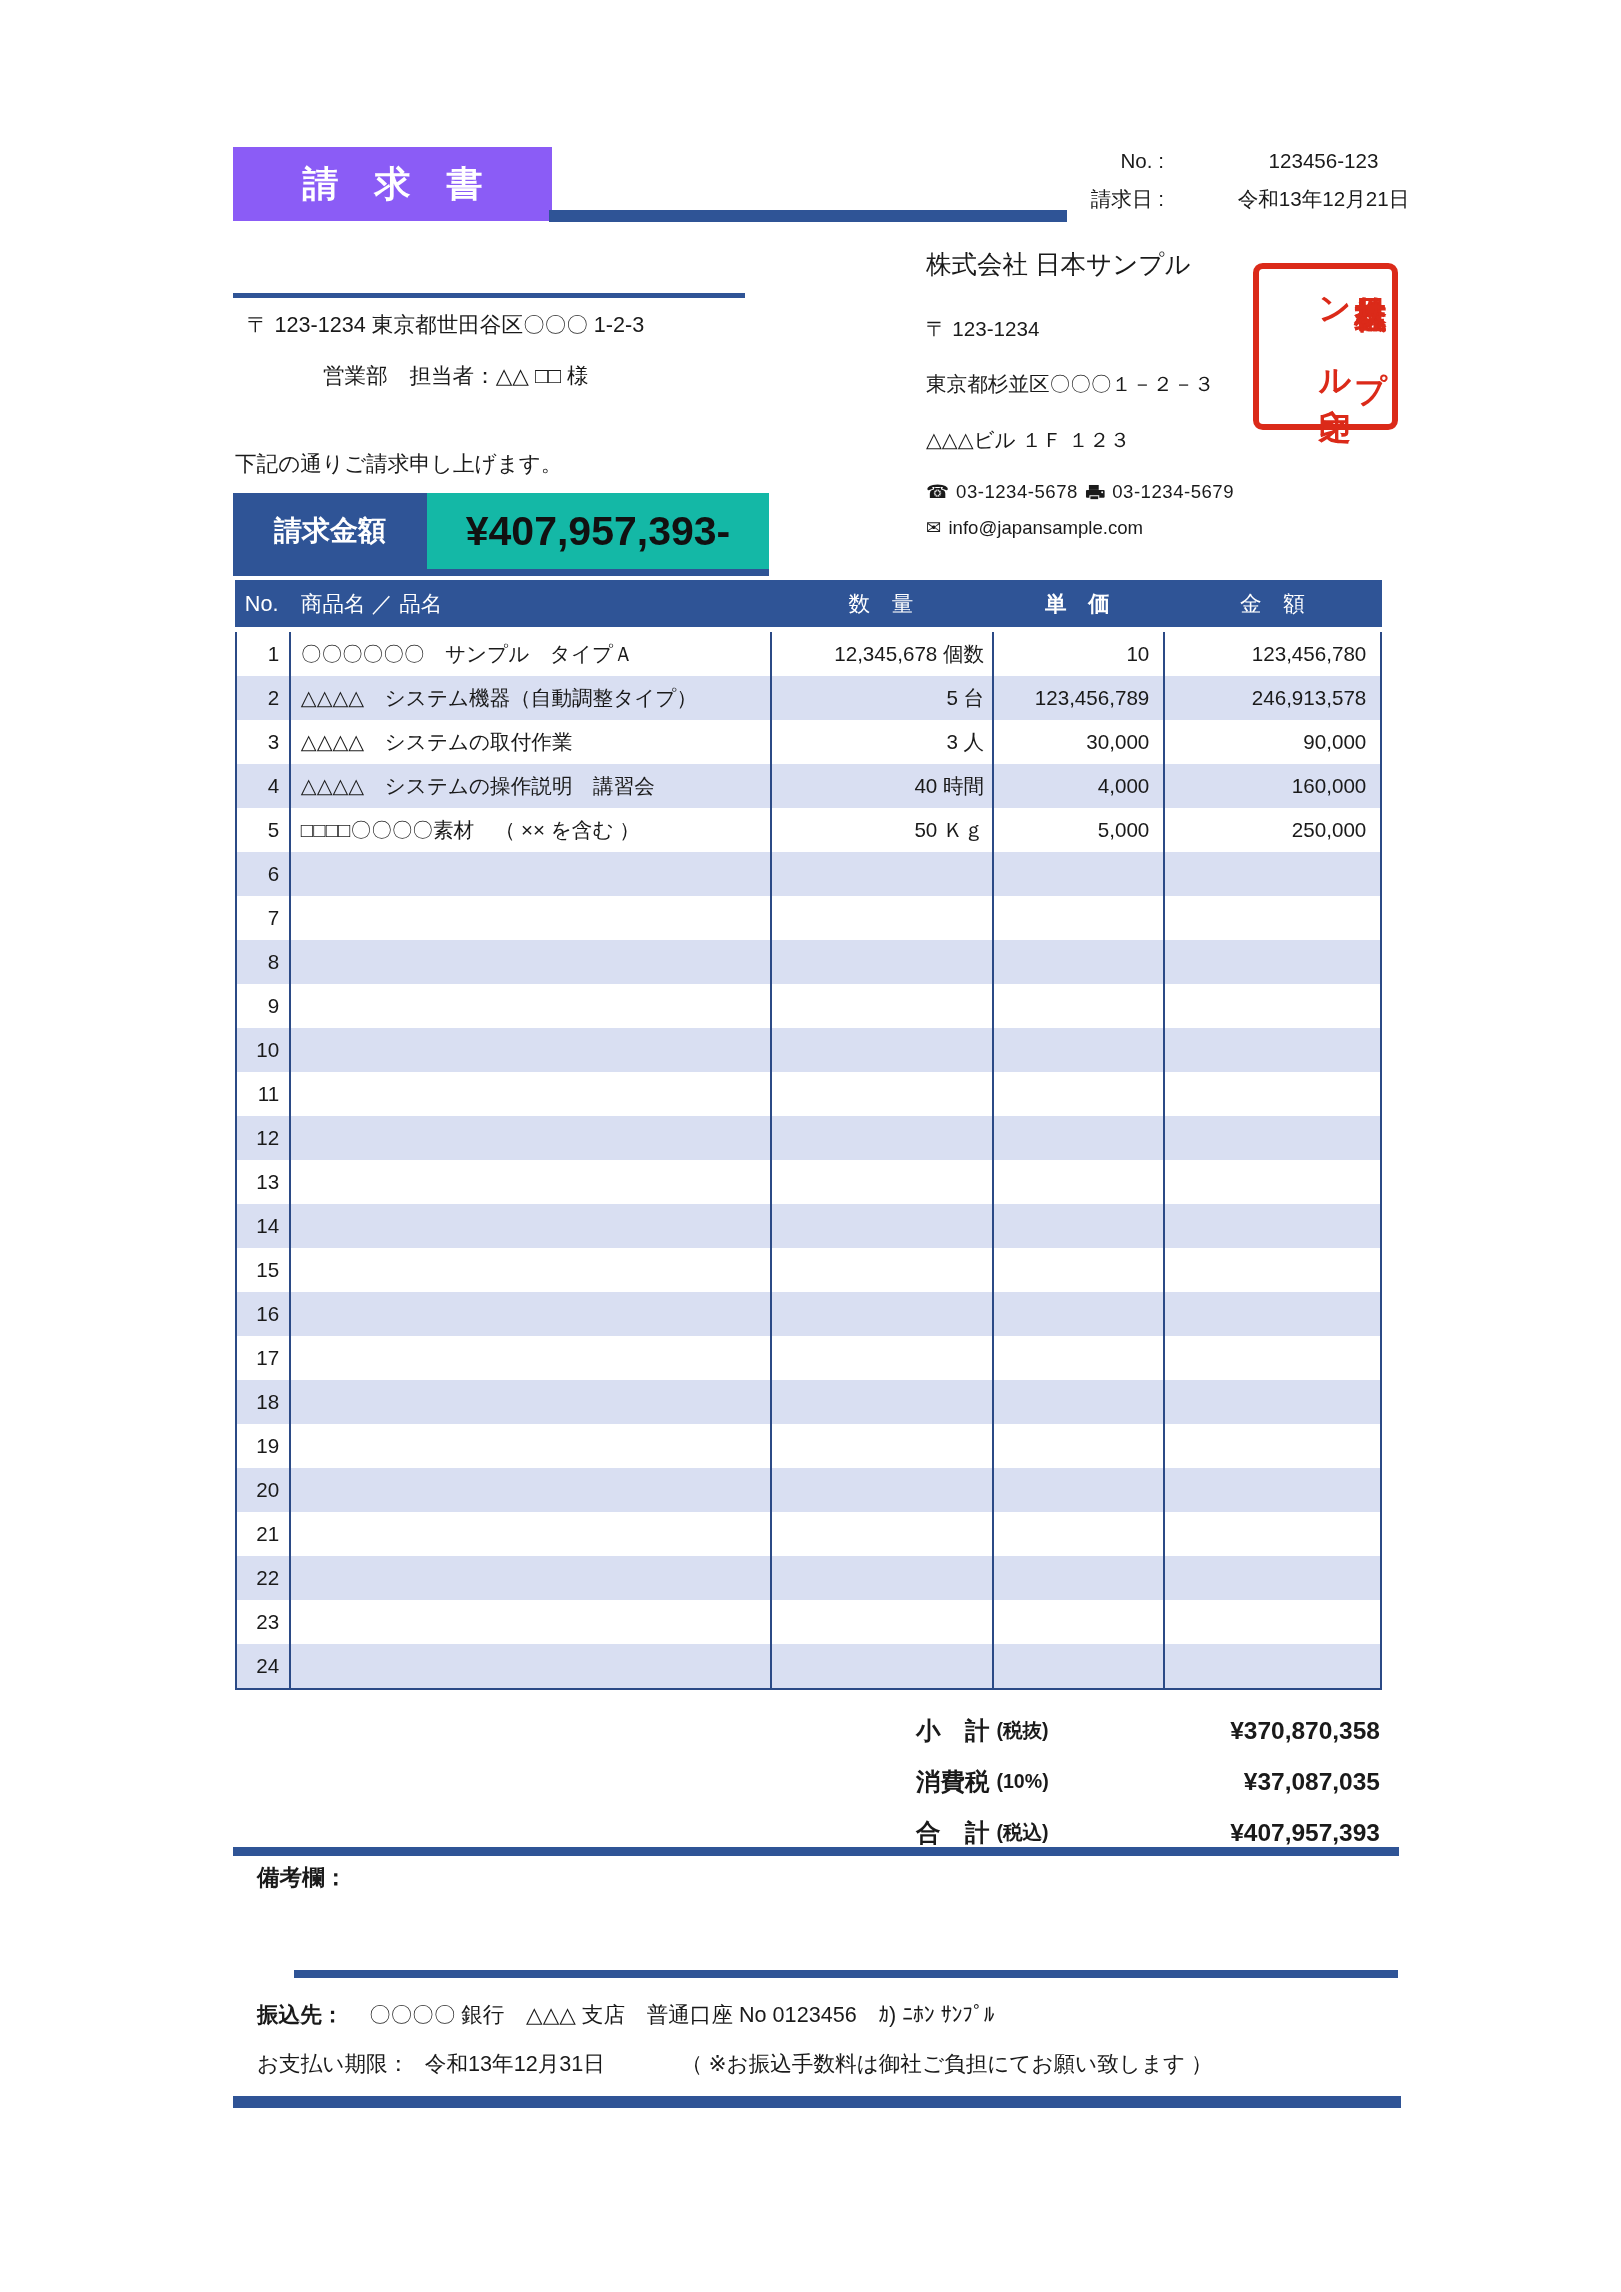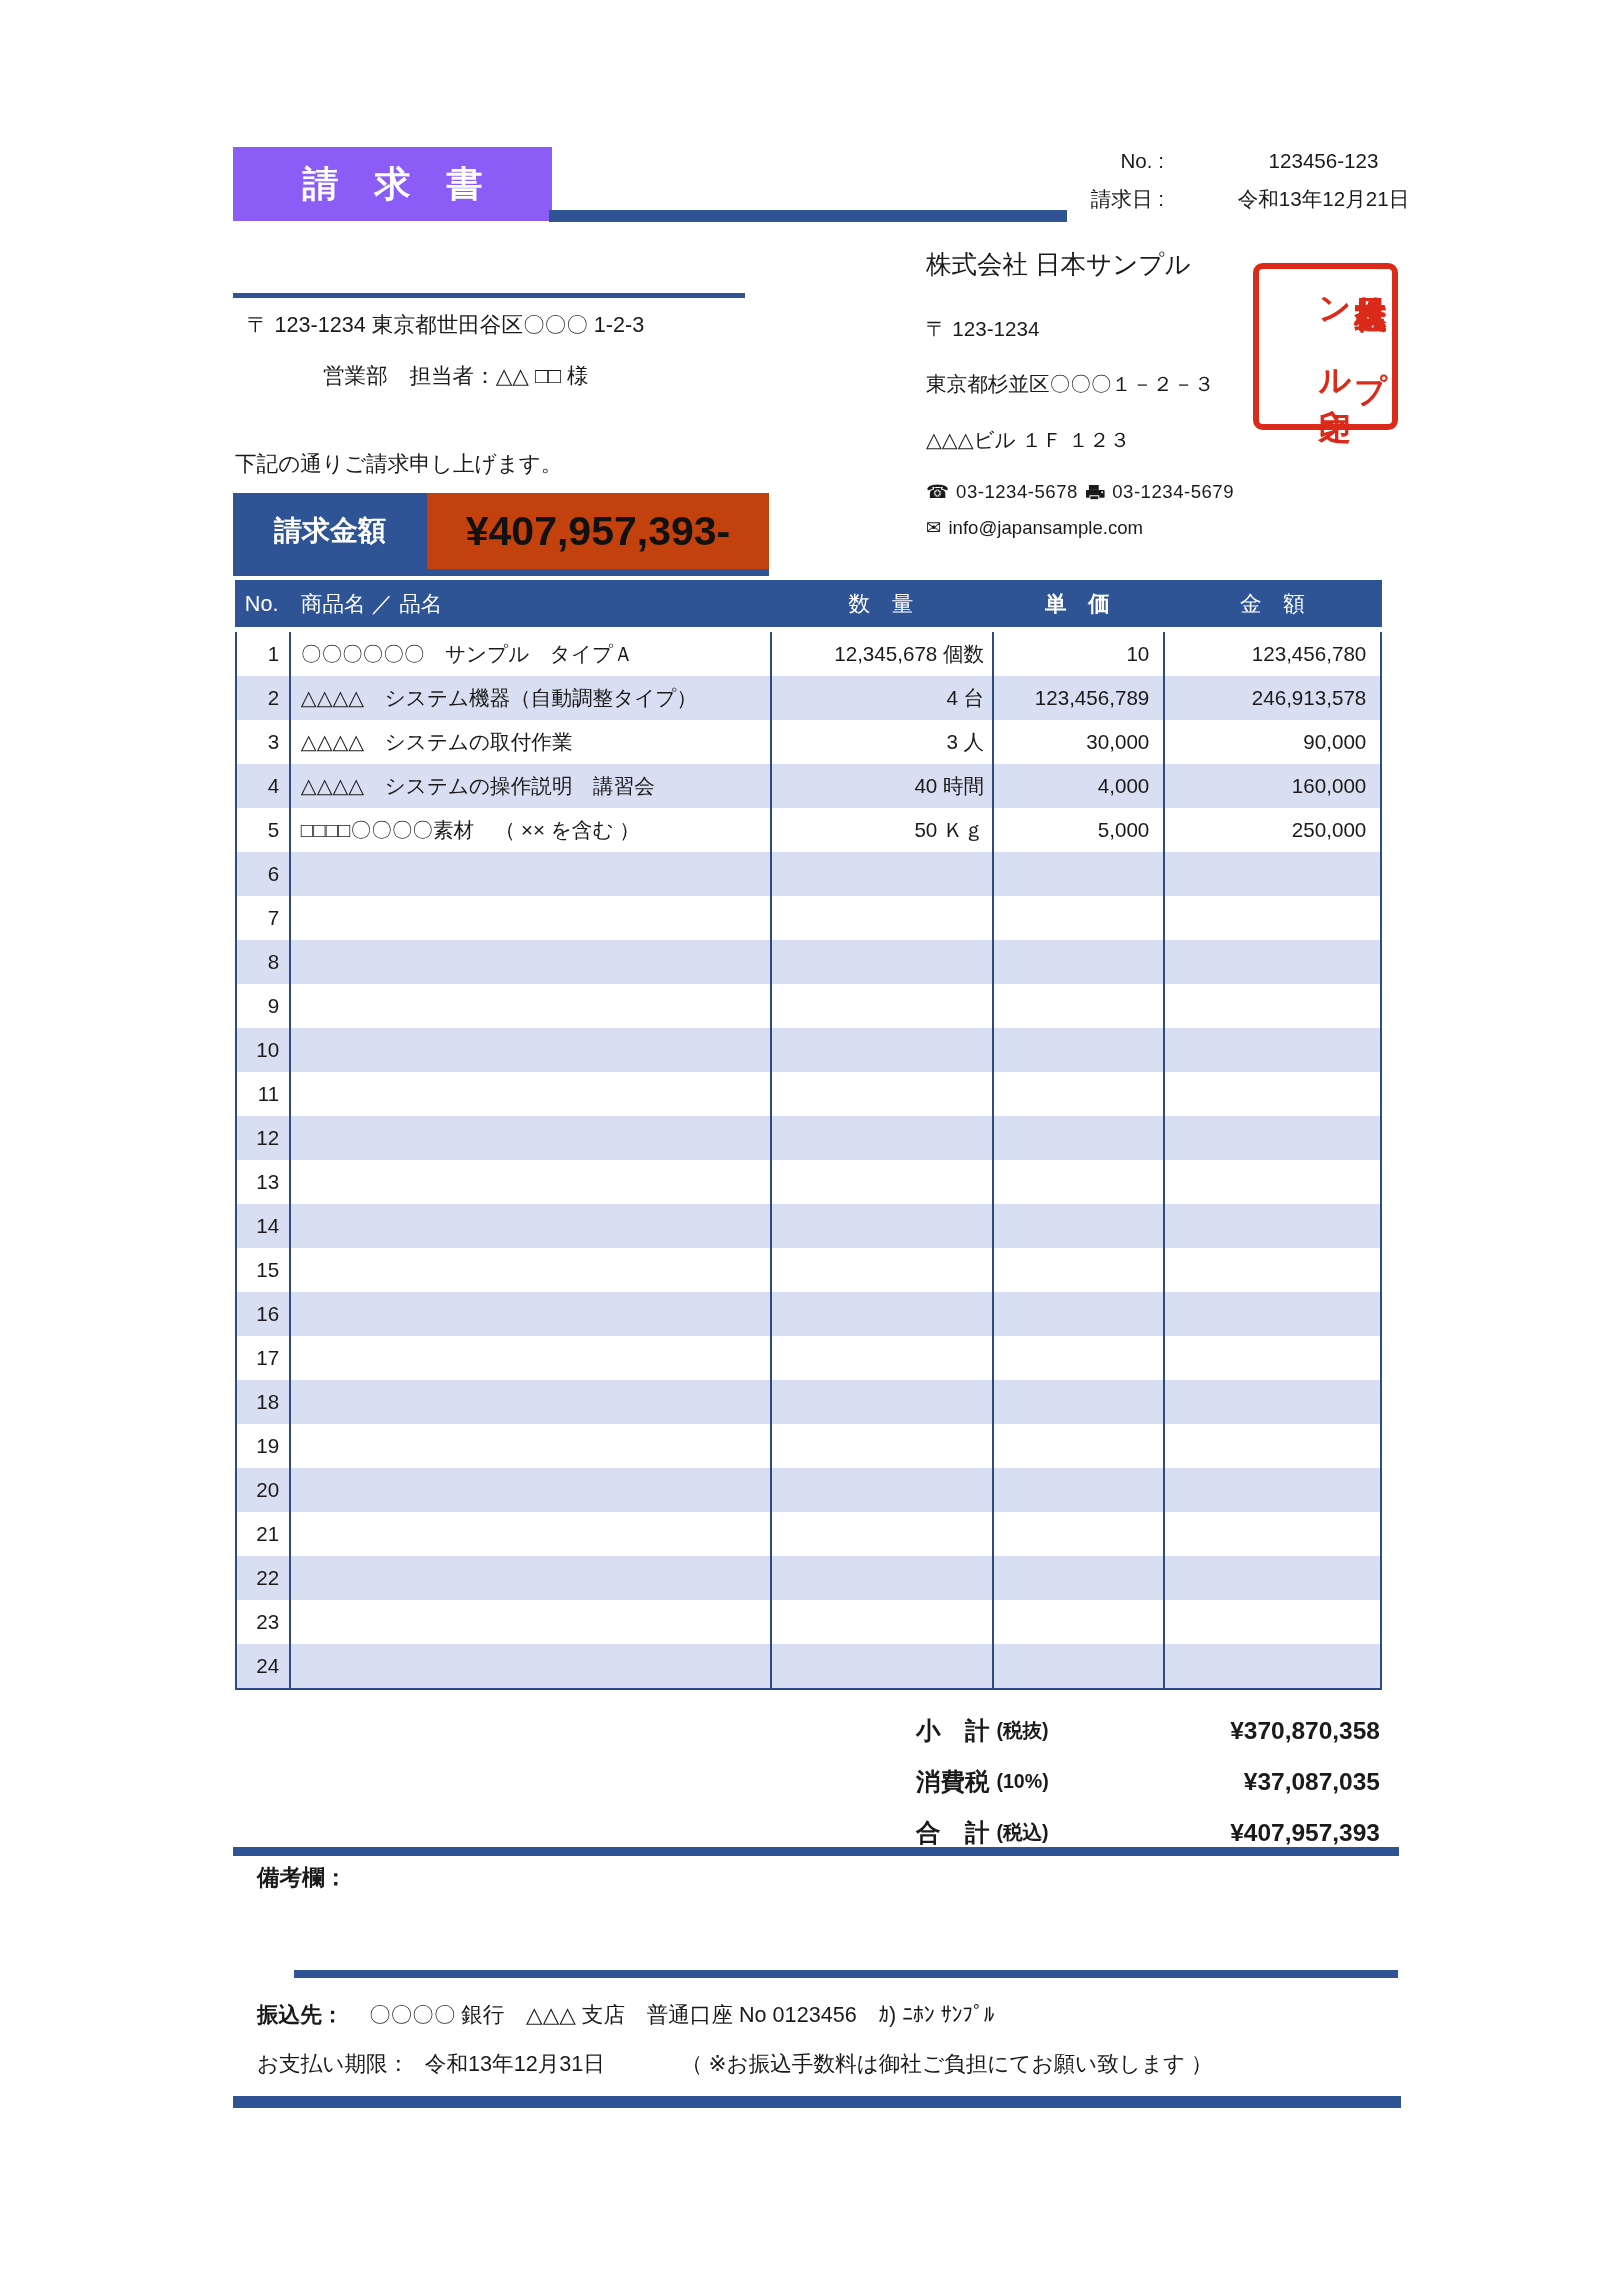--- a/index.html
+++ b/index.html
@@ -44,21 +44,21 @@
     border:6.9px solid #DB2A19; border-radius:9.8px; background:#fff;
     writing-mode:vertical-rl; display:flex; justify-content:space-between;
     padding:4.9px 3.9px; color:#DB2A19; font-weight:bold; font-size:32px; line-height:1.12;
     font-family:"Liberation Serif","DejaVu Serif",serif; }
 
   
   .intro { left:235px; top:449px; font-size:21.6px; }
   .amt-label { left:233px; top:493px; width:194px; height:76px; background:#2F5496;
     display:flex; align-items:center; justify-content:center;
     color:#fff; font-size:28px; font-weight:bold; }
-  .amt-value { left:427px; top:493px; width:342px; height:76px; background:#c2410c;
+  .amt-value { left:427px; top:493px; width:342px; height:76px; background:#14b8a6;
     display:flex; align-items:center; justify-content:center;
     font-size:41px; font-weight:bold; color:#111; }
   .amt-underline { left:233px; top:569px; width:536px; height:6.9px; background:#2F5496; }
 
   
   .tbl { left:235px; top:580px; width:1147px; }
   .thead { display:flex; height:47px; background:#2F5496; color:#fff; font-size:21.6px;
     align-items:center; }
   .tbody { margin-top:4.9px; border:2.9px solid #2B4A86; border-top:none; }
   .trow { display:flex; height:44px; background:#fff; }
@@ -168,21 +168,21 @@
         <div class="trow">
           <div class="c no">1</div>
           <div class="c name">〇〇〇〇〇〇　サンプル　タイプＡ</div>
           <div class="c qty">12,345,678 個数</div>
           <div class="c price">10</div>
           <div class="c amt">123,456,780</div>
         </div>
         <div class="trow shade">
           <div class="c no">2</div>
           <div class="c name">△△△△　システム機器（自動調整タイプ）</div>
-          <div class="c qty">4 台</div>
+          <div class="c qty">5 台</div>
           <div class="c price">123,456,789</div>
           <div class="c amt">246,913,578</div>
         </div>
         <div class="trow">
           <div class="c no">3</div>
           <div class="c name">△△△△　システムの取付作業</div>
           <div class="c qty">3 人</div>
           <div class="c price">30,000</div>
           <div class="c amt">90,000</div>
         </div>

